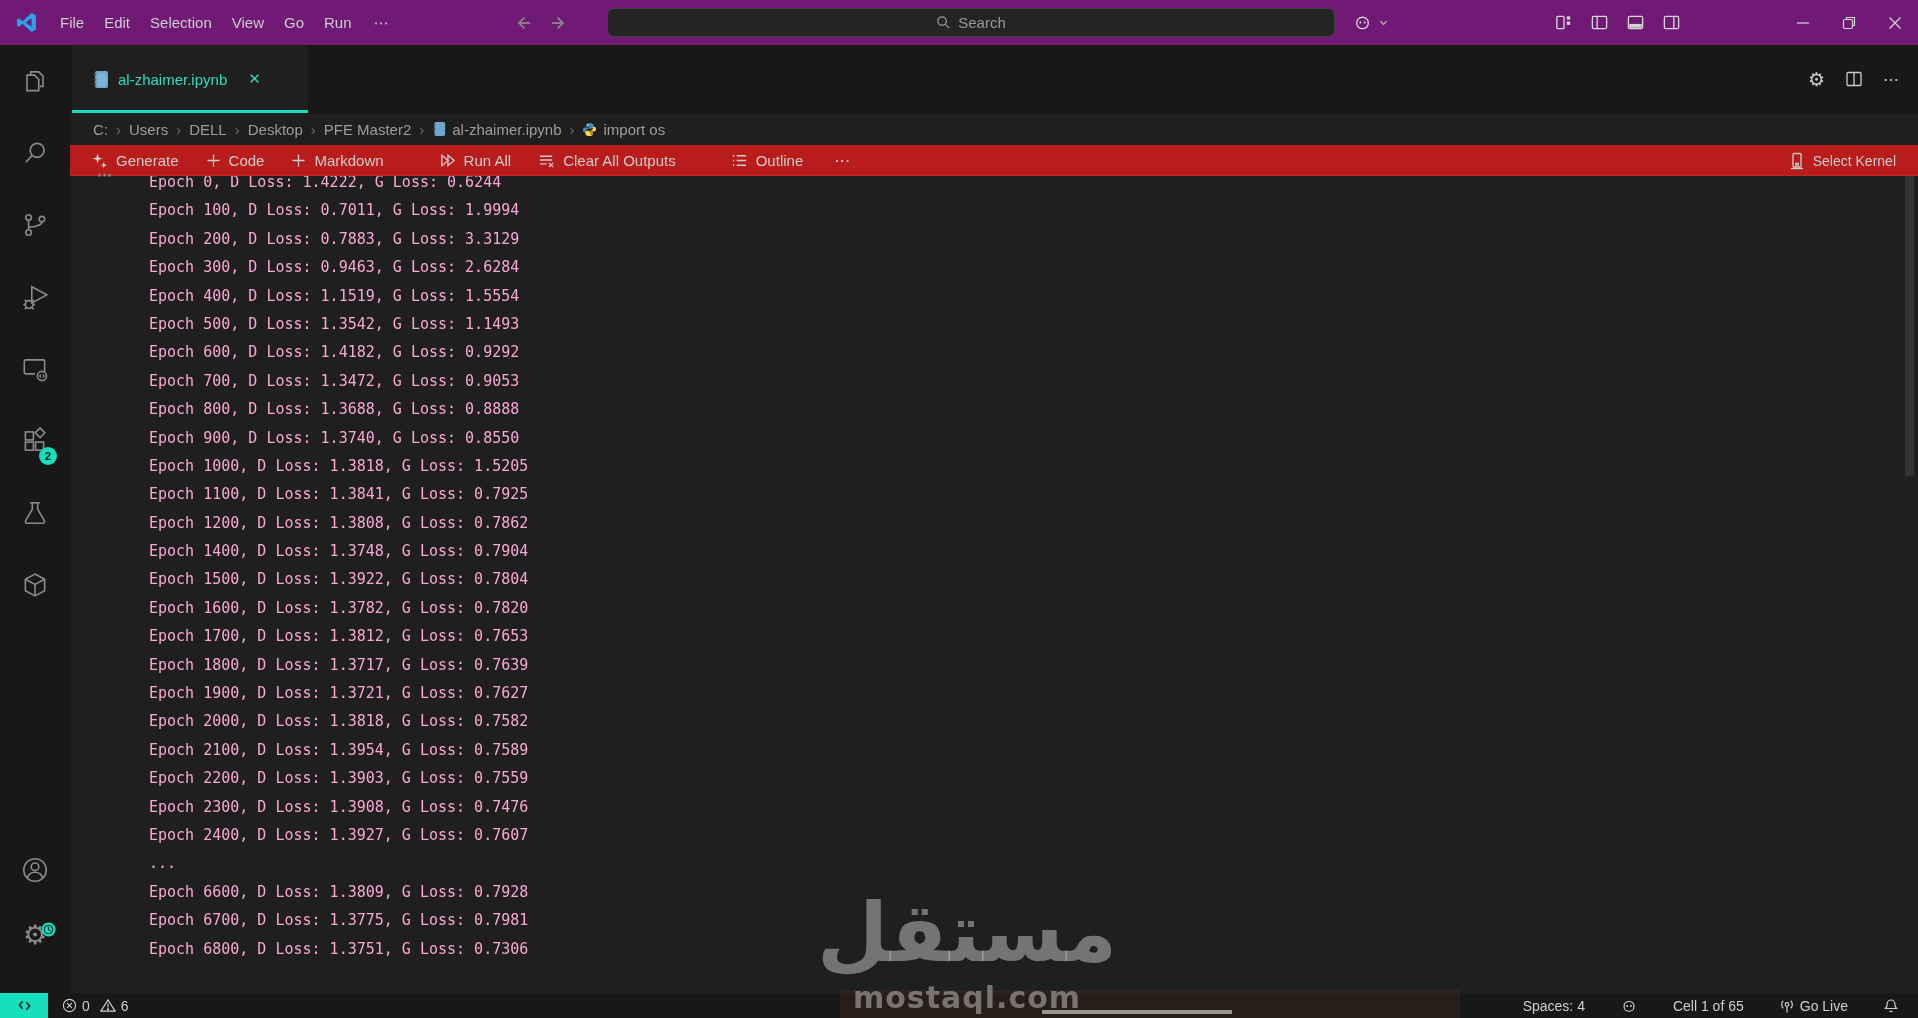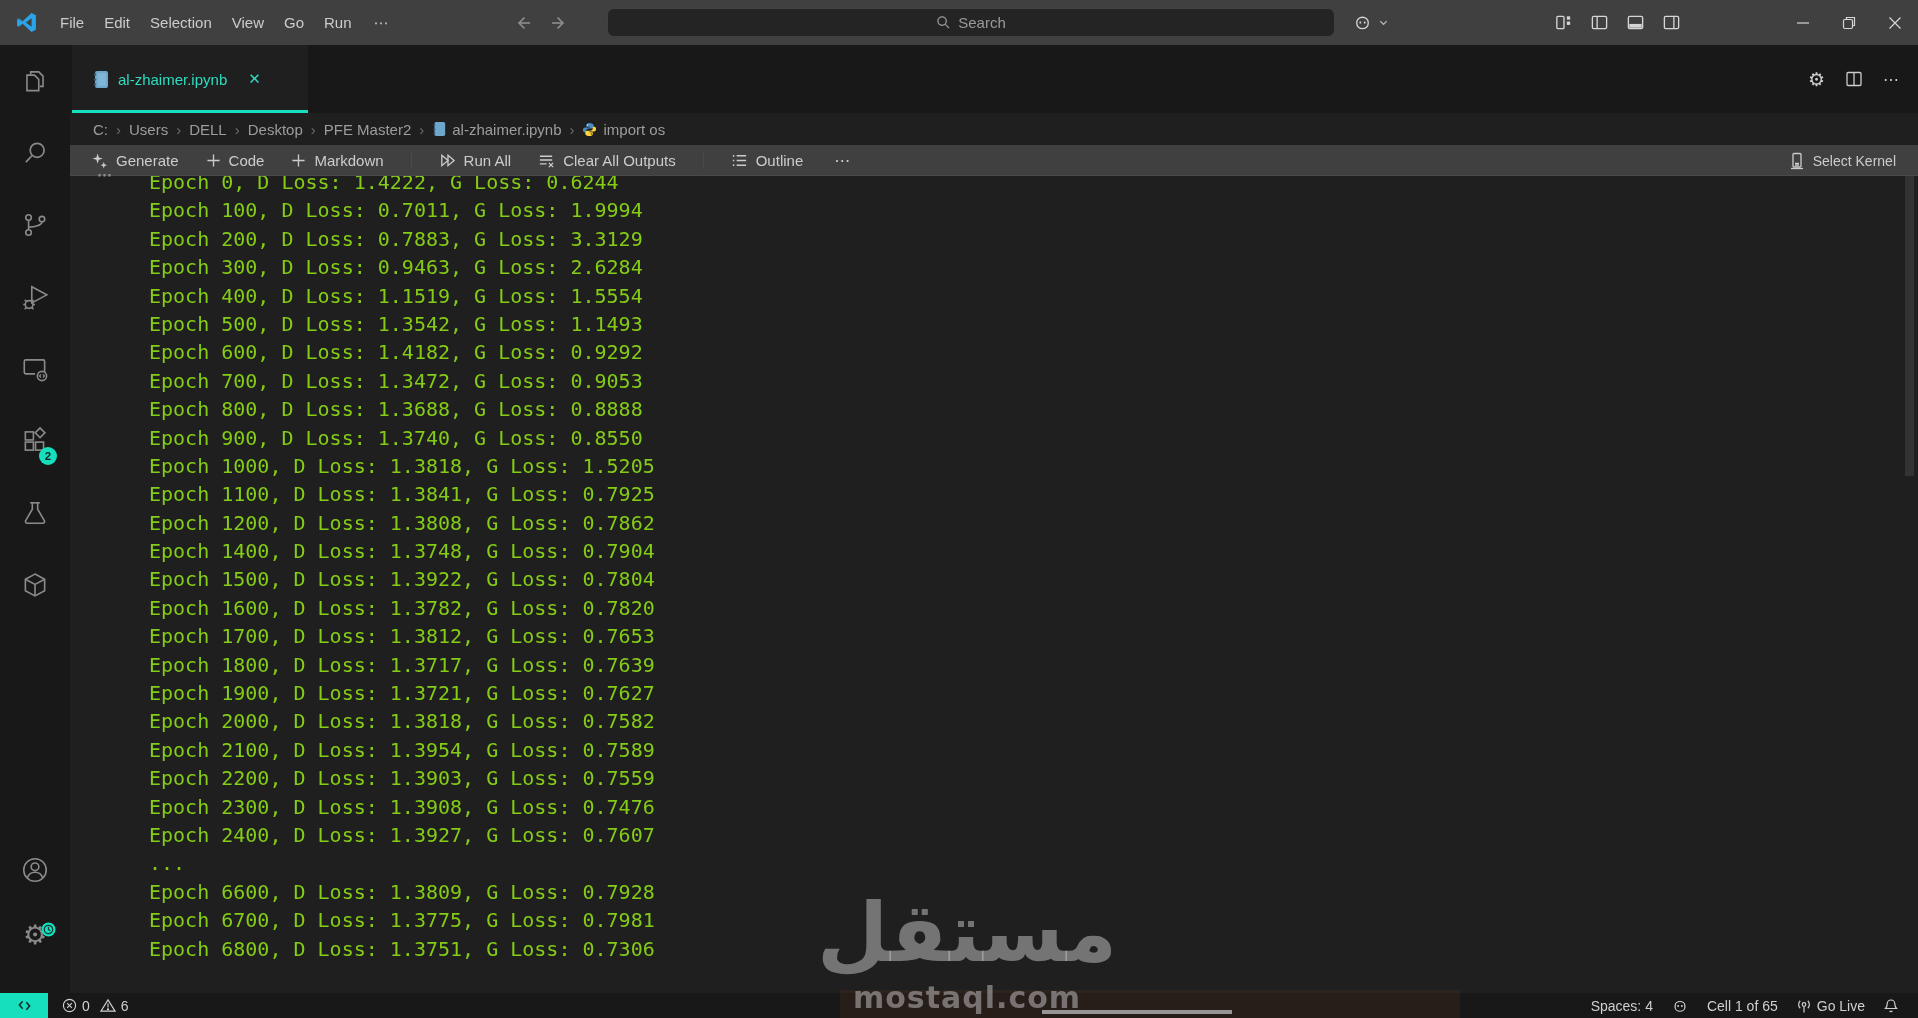--- a/index.html
+++ b/index.html
@@ -6,21 +6,21 @@
   html,body { width:1918px; height:1018px; overflow:hidden; }
   body {
     background:#1f1f1f; color:#cccccc;
     font-family:"Liberation Sans", sans-serif;
     position:relative; -webkit-font-smoothing:antialiased;
   }
   svg { display:block; }
 
   
   .titlebar { position:absolute; top:0; left:0; width:1918px; height:45px;
-    background:#404040; display:flex; align-items:center; z-index:30; }
+    background:#701a75; display:flex; align-items:center; z-index:30; }
   .vslogo { margin-left:15px; margin-right:12px; }
   .menu { font-size:15px; color:#cccccc; padding:5px 10px; border-radius:5px; cursor:default; }
   .menu-more { font-size:15px; color:#cccccc; padding:5px 12px; letter-spacing:1px; }
   .nav-arrows { position:absolute; left:514px; top:0; height:45px; display:flex; align-items:center; gap:18px; }
   .searchbox { position:absolute; left:607px; top:8px; width:728px; height:29px;
     background:#242424; border:1px solid #424242; border-radius:7px;
     display:flex; align-items:center; justify-content:center; gap:7px;
     color:#9a9a9a; font-size:15px; }
   .copilot-area { position:absolute; left:1352px; top:0; height:45px; display:flex; align-items:center; gap:5px; }
   .layout-icons { position:absolute; left:1554px; top:0; height:45px; display:flex; align-items:center; gap:17px; }
@@ -51,45 +51,45 @@
   
   .breadcrumbs { position:absolute; left:70px; top:113px; width:1848px; height:32px;
     background:#1f1f1f; display:flex; align-items:center; padding-left:23px;
     font-size:15px; color:#9d9d9d; z-index:20; }
   .bc-sep { color:#6d6d6d; margin:0 8px; font-size:15px; }
   .bc-icon { margin-right:6px; display:inline-flex; vertical-align:-2px; }
   .bc-item { display:flex; align-items:center; }
 
   
   .nbtoolbar { position:absolute; left:70px; top:145px; width:1848px; height:31px;
-    background:#404040; display:flex; align-items:center; padding-left:21px;
+    background:#b91c1c; display:flex; align-items:center; padding-left:21px;
     z-index:18; border-bottom:1px solid rgba(255,255,255,0.05); }
   .tbtn { display:flex; align-items:center; gap:8px; font-size:15px; color:#cccccc; margin-right:27px; }
   .tsep { width:1px; height:17px; background:#4a4a4a; margin-right:27px; }
   .t-more { color:#cccccc; font-size:16px; letter-spacing:1px; margin-left:4px; }
   .select-kernel { position:absolute; right:22px; top:0; height:31px; display:flex; align-items:center; gap:8px; font-size:14px; color:#cccccc; }
 
   
   .output-wrap { position:absolute; left:149px; top:168px; width:1600px; height:820px;
     overflow:hidden; z-index:5; }
-  .output-line { font-family:"DejaVu Sans Mono", monospace; font-size:20px;
-    line-height:28.4px; height:28.4px; color:#84cc16; white-space:pre; }
+  .output-line { font-family:"DejaVu Sans Mono", monospace; font-size:15px;
+    line-height:28.4px; height:28.4px; color:#f9a8d4; white-space:pre; }
   .cell-more { position:absolute; left:97px; top:166px; color:#8f8f8f; font-size:15px;
     letter-spacing:2px; z-index:19; font-weight:bold; }
 
   .scroll-thumb { position:absolute; right:4px; top:176px; width:9px; height:300px;
     background:rgba(121,121,121,0.22); z-index:22; }
 
   
   .statusbar { position:absolute; left:0; bottom:0; width:1918px; height:25px;
     background:#181818; display:flex; align-items:center; font-size:14px; color:#cfcfcf; z-index:40; }
   .remote-btn { width:48px; height:25px; background:#16dfbd; color:#0d2e28;
     display:flex; align-items:center; justify-content:center; font-weight:bold; font-size:12px; letter-spacing:-1px; }
   .sb-group { display:flex; align-items:center; gap:5px; padding:0 9px; height:25px; }
-  .sb-right { margin-left:auto; display:flex; align-items:center; padding-right:10px; }
+  .sb-right { margin-left:auto; display:flex; align-items:center; padding-right:10px;gap:17px; }
 
   
   .wm-tint { position:absolute; left:840px; top:990px; width:620px; height:28px;
     background:rgba(110,55,35,0.18); z-index:45; pointer-events:none; }
   .watermark { position:absolute; left:812px; top:842px; width:310px; text-align:center;
     z-index:50; pointer-events:none; }
   .wm-ar { font-size:82px; font-weight:bold; color:rgba(195,195,195,0.52); line-height:1.1;
     font-family:"DejaVu Sans", sans-serif;margin-top:46px; }
   .wm-en { font-size:30px; font-weight:bold; letter-spacing:1px; color:rgba(195,195,195,0.52);
     margin-top:2px; font-family:"DejaVu Sans", sans-serif; }

